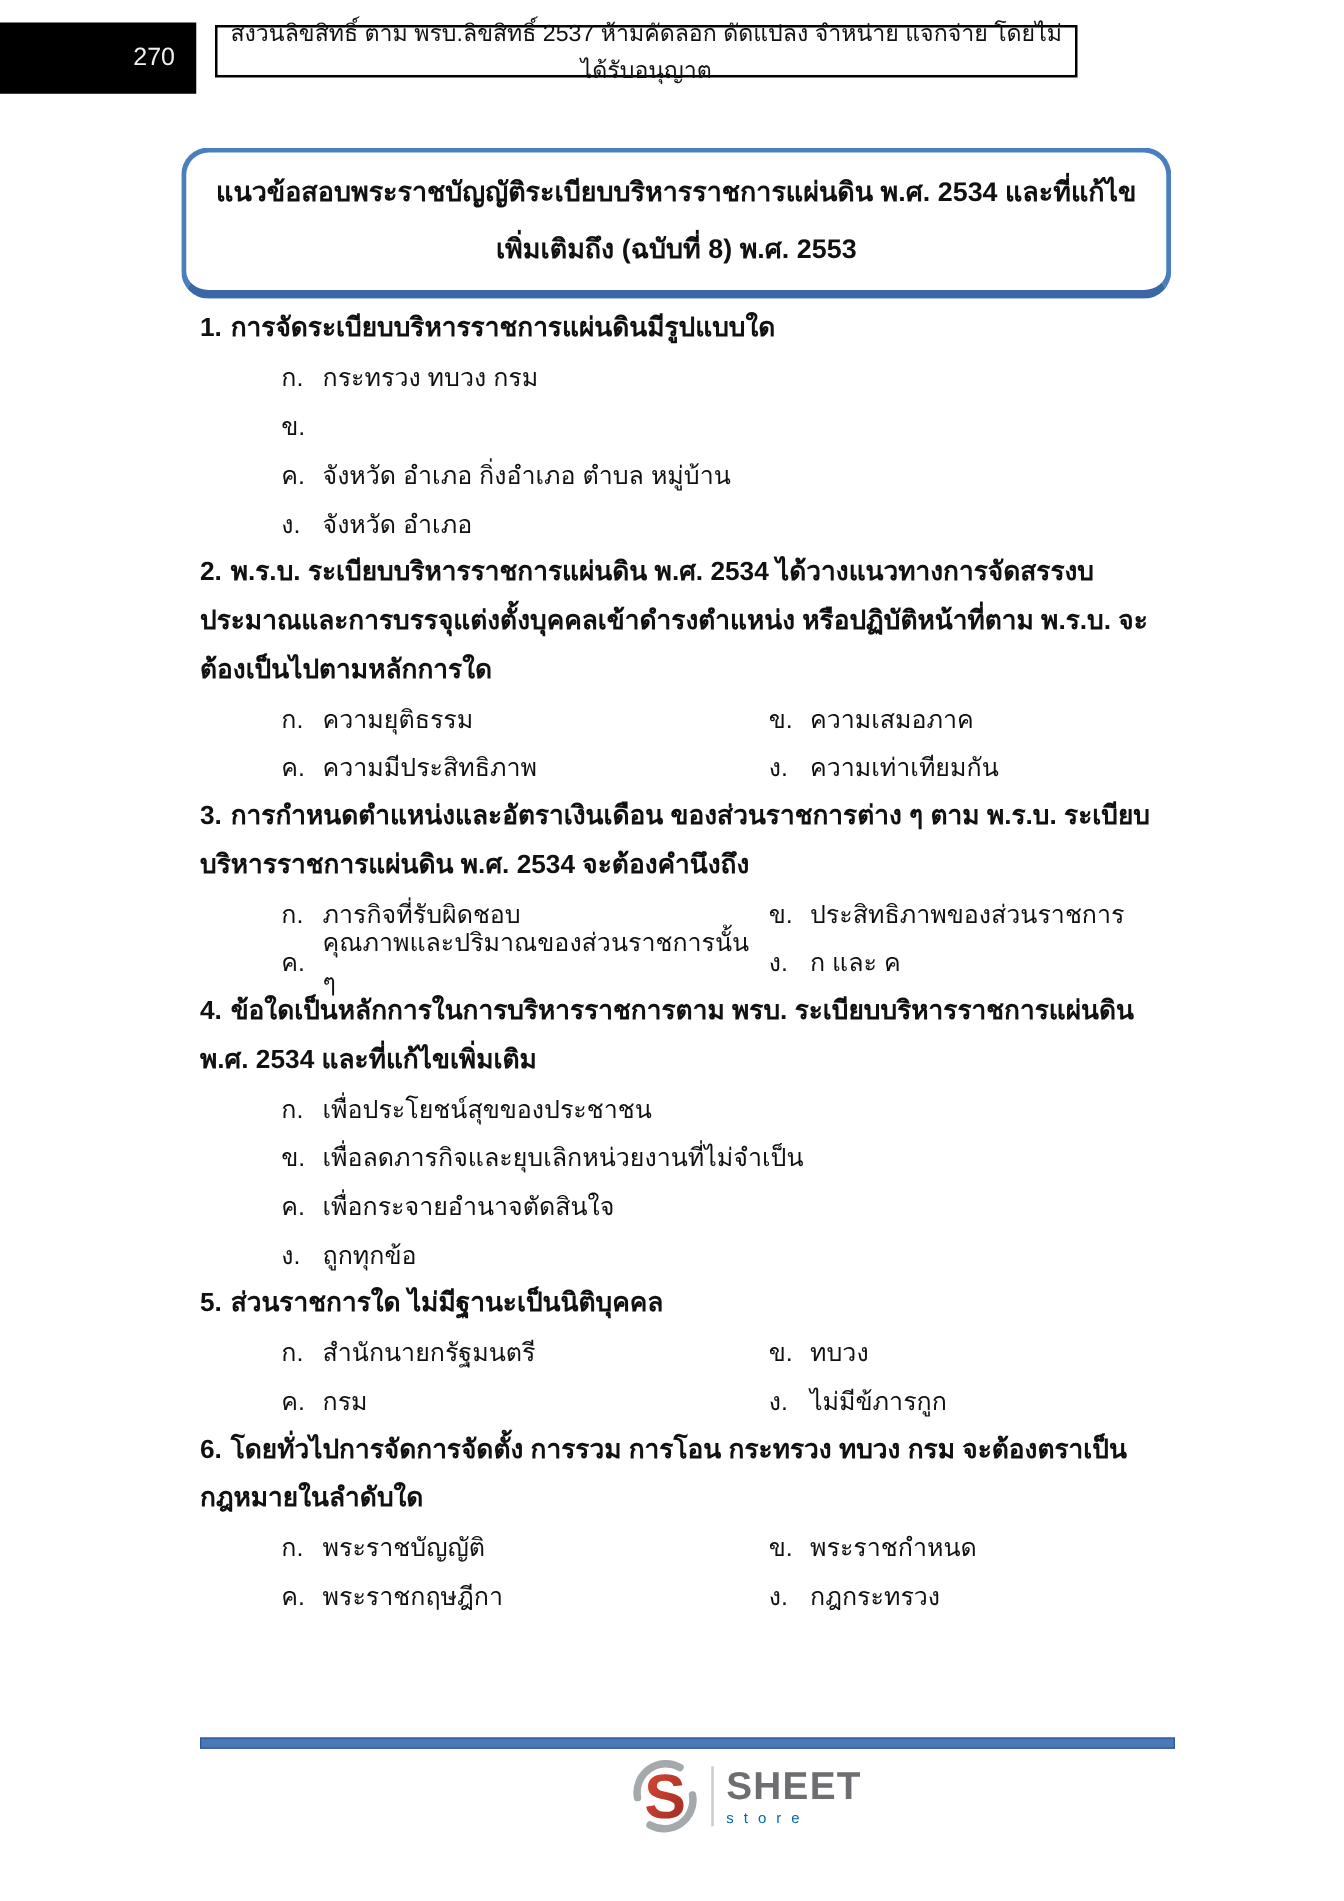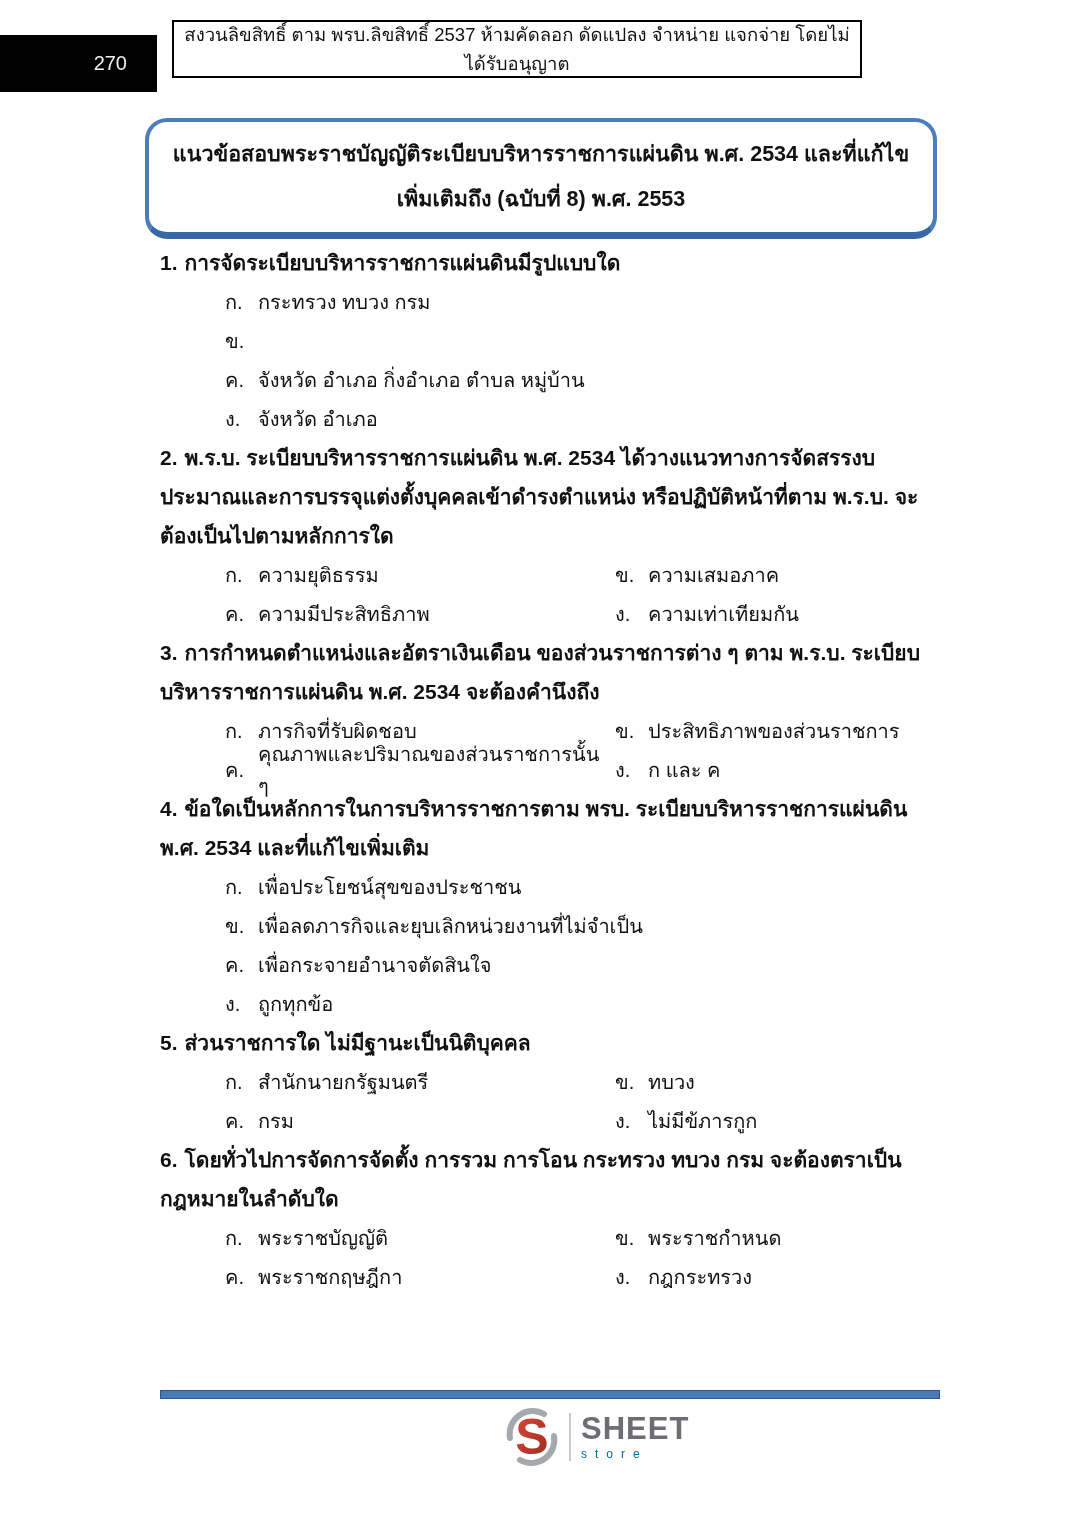--- a/index.html
+++ b/index.html
@@ -5,27 +5,27 @@
   * { margin:0; padding:0; box-sizing:border-box; }
   html, body { width:1075px; height:1521px; }
   body {
     background:#ffffff;
     font-family:"Liberation Sans","DejaVu Sans",sans-serif;
     color:#111111;
     position:relative;
     overflow:hidden;
   }
   .page-num-box {
-    position:absolute; left:0; top:35px; width:157px; height:57px;
+    position:absolute; left:0; top:18px; width:157px; height:57px;
     background:#000000; color:#f0f0f0;
     display:flex; align-items:center; justify-content:flex-end;
-    padding-right:30px; font-size:20px;
+    padding-right:17px; font-size:20px;
   }
   .copyright-box {
-    position:absolute; left:172px; top:20px; width:690px; height:58px;
+    position:absolute; left:172px; top:20px; width:690px; height:42px;
     border:2px solid #000000;
     display:flex; align-items:center; justify-content:center;
     font-size:18.5px; text-align:center;
   }
   .title-box {
     position:absolute; left:145px; top:118px; width:792px;
     border:4px solid #4a7ebd; border-bottom:7px solid #3a67a8;
     border-radius:22px;
     padding:10px 22px;
     text-align:center; font-weight:bold; font-size:21.5px; line-height:45px;

